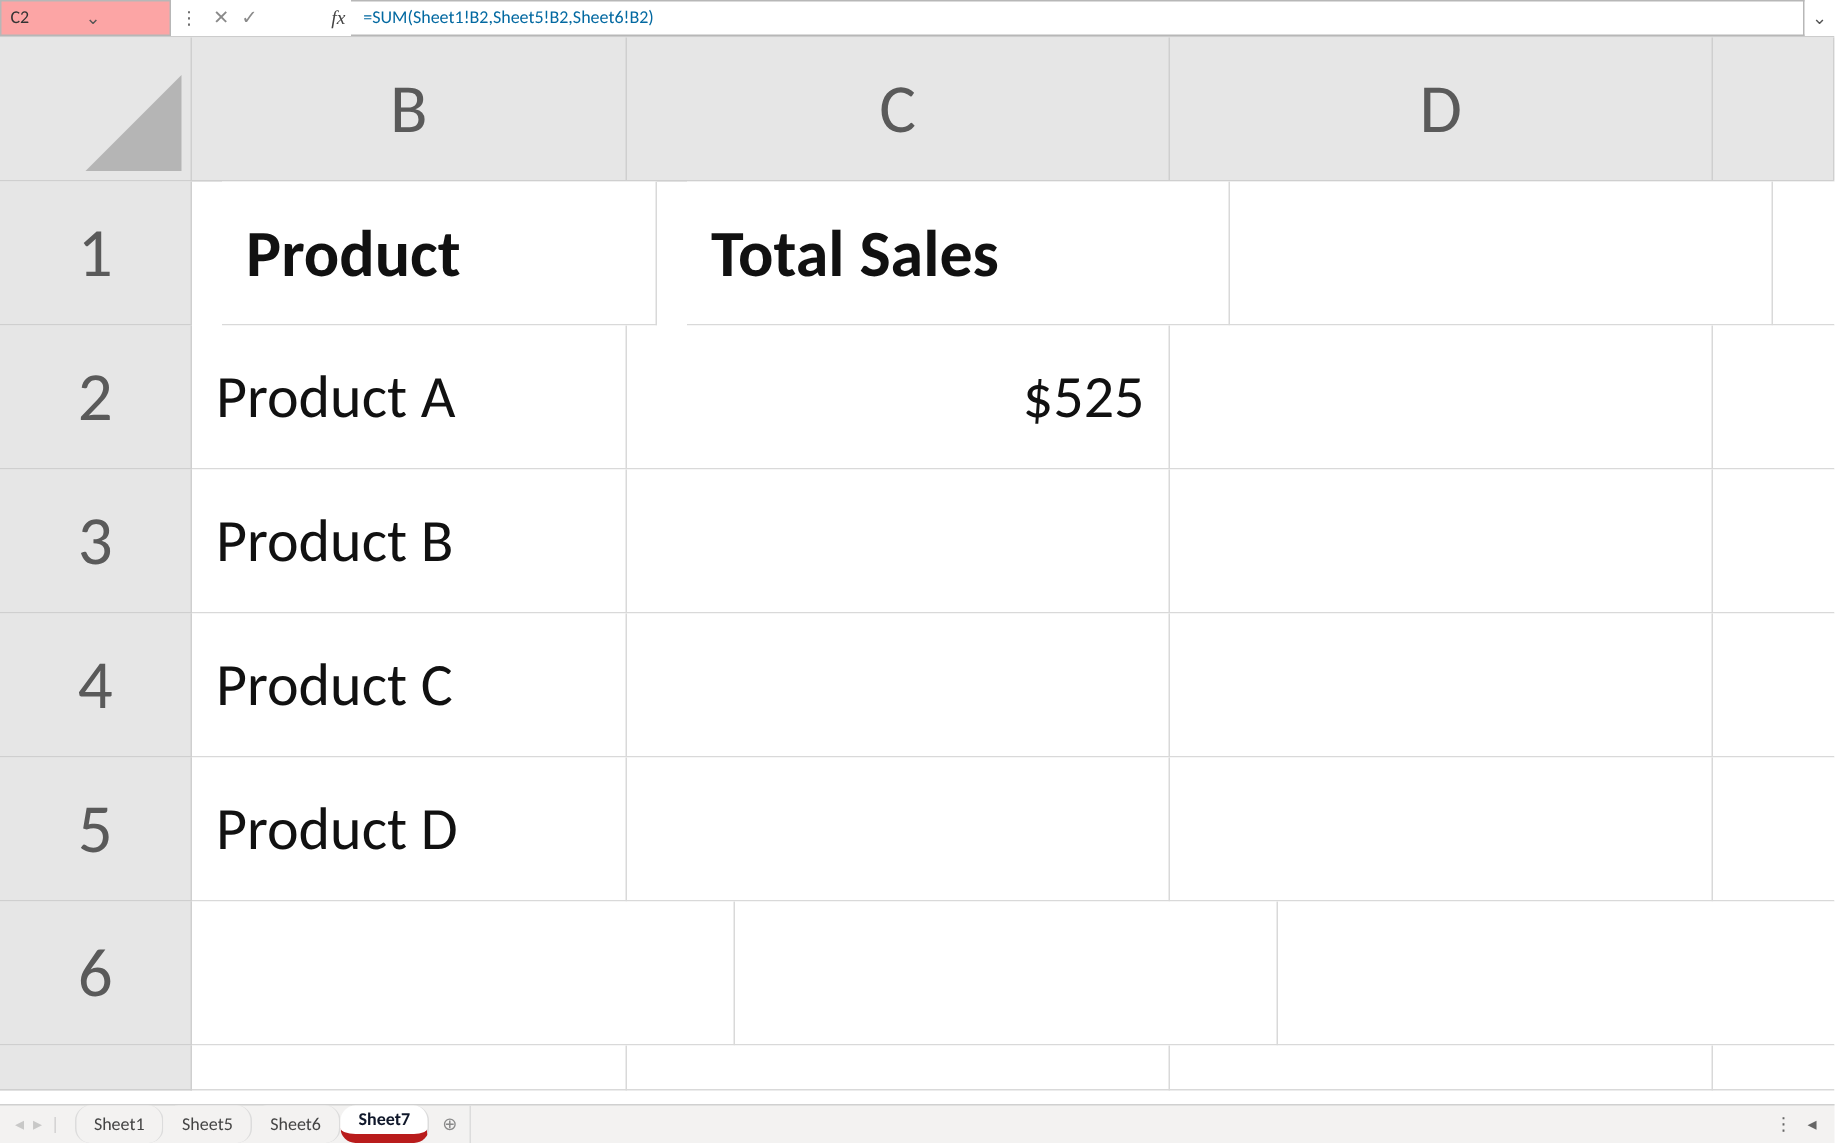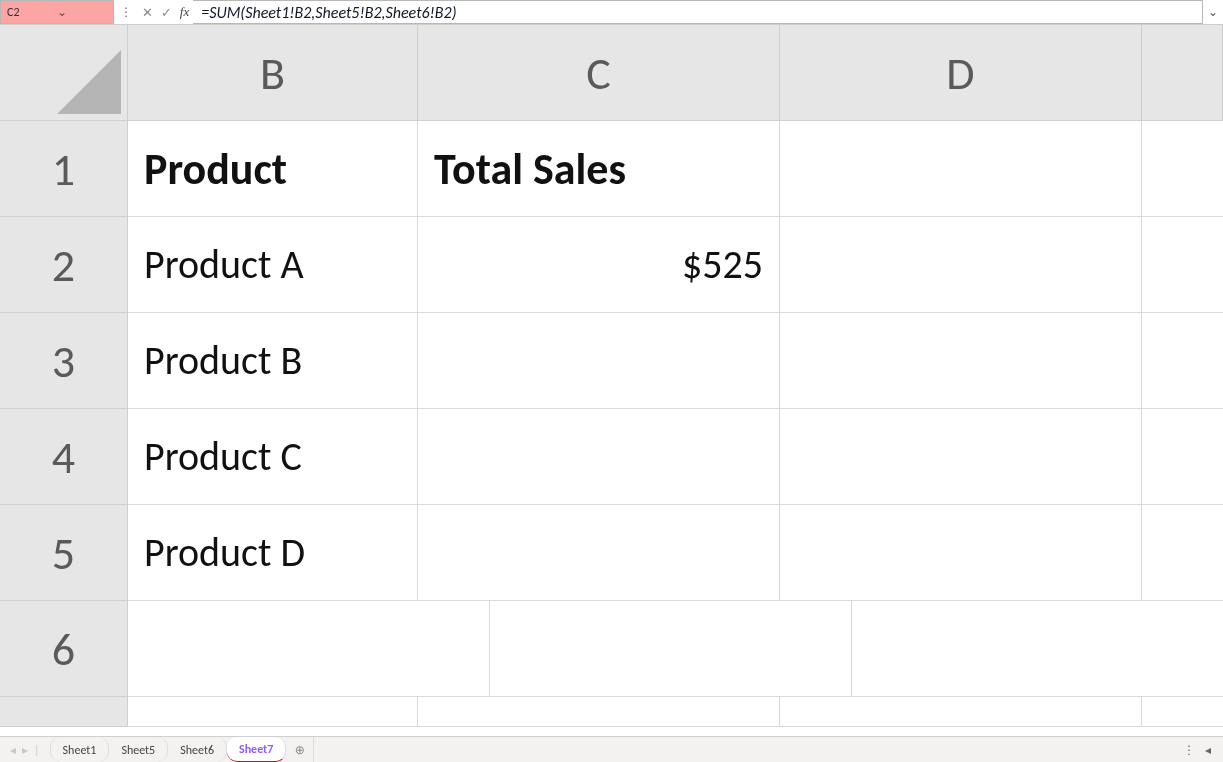--- a/index.html
+++ b/index.html
@@ -25,26 +25,26 @@
     background: #fca5a5;
   }
   .name-box span { flex: 1; text-align: left; }
   .name-box .chev { color: #555; }
   .fb-sep {
     display:flex; align-items:center; justify-content:center;
     height:100%; padding:0 6px; color:#666;
   }
   .fb-btns { display:flex; align-items:center; height:100%; color:#8a8a8a; }
   .fb-btns span { padding: 0 4px; font-size:13px; }
-  .fx-label { font-style: italic; font-family: "Times New Roman", serif; color:#444; padding:0 6px 0 2px; }
+  .fx-label { font-style: italic; font-family: "Times New Roman", serif; color:#444; padding:0 6px 0 2px;margin-left:41px; }
   .formula-input-wrap {
     flex:1; height:100%; border:1px solid #b7b7b7; border-left:none;
     display:flex; align-items:center; padding:0 8px;
   }
-  .formula-input-wrap span { font-size:16px; color:#0f172a;font-style:italic; }
+  .formula-input-wrap span { font-size:12px; color:#0369a1; }
   .fb-expand { width:20px; text-align:center; color:#555; }
 
   
   .col-headers {
     display:flex;
     height: 96px;
     background: #e6e6e6;
     border-bottom: 1px solid #cfcfcf;
   }
   .select-all-corner {
@@ -87,21 +87,21 @@
     padding: 0 16px;
     display:flex; align-items:center;
     font-size: 40px; color:#111;
     background:#fff;
   }
   .cell.colB { width:290px; }
   .cell.colC { width:362px; }
   .cell.colD { width:362px; }
   .cell.rest { flex:1; border-right:none; }
 
-  .hdr-cell { font-weight: 700; font-size: 44px; }
+  .hdr-cell { font-weight: 700; font-size: 44px; margin-left: 20px; }
   .num { justify-content:flex-end; }
 
   
   .tab-bar {
     position:absolute; left:0; right:0; bottom:0;
     height: 26px;
     background:#f3f2f1;
     border-top:1px solid #d0d0d0;
     display:flex; align-items:stretch;
     font-size:12px;
@@ -112,22 +112,22 @@
   }
   .tab-nav span { cursor:default; }
   .tab-nav .sep { color:#ccc; }
   .sheet-tab {
     display:flex; align-items:center; padding:0 12px;
     border-right:1px solid #dcdcdc;
     color:#444; background:#f3f2f1;border-radius:10px;
   }
   .sheet-tab.first { border-left:1px solid #dcdcdc; }
   .sheet-tab.active {
-    background:#ffffff; color:#8b5cf6; font-weight:600;
-    border-bottom:1px solid #b91c1c;
+    background:#ffffff; color:#0f172a; font-weight:600;
+    border-bottom:6px solid #b91c1c;
   }
   .tab-add {
     display:flex; align-items:center; justify-content:center;
     width:28px; color:#8a8a8a; border-right:1px solid #dcdcdc;
   }
   .tab-spacer{ flex:1; }
   .tab-right {
     display:flex; align-items:center; gap:10px;
     padding:0 12px; color:#666;
   }

